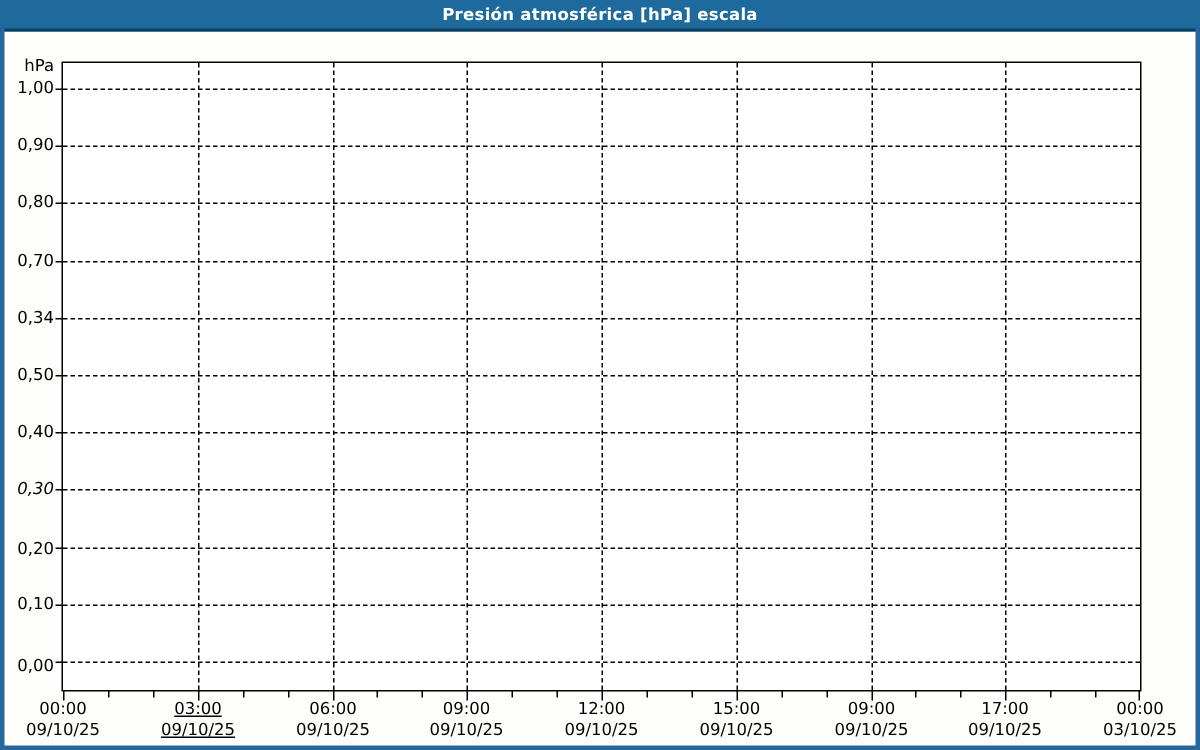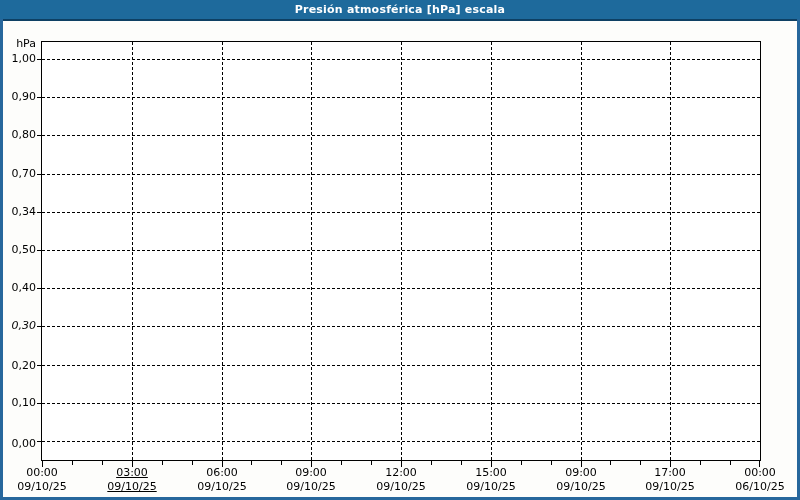--- a/index.html
+++ b/index.html
@@ -172,17 +172,17 @@
       <div class="xlab" style="left: 581px; top: 466px;">
         <div>09:00</div>
         <div>09/10/25</div>
       </div>
       <div class="xlab" style="left: 670px; top: 466px;">
         <div>17:00</div>
         <div>09/10/25</div>
       </div>
       <div class="xlab" style="left: 760px; top: 466px;">
         <div>00:00</div>
-        <div>06/10/25</div>
+        <div>03/10/25</div>
       </div>
     </div>
 
 </div>
 
 </body></html>

